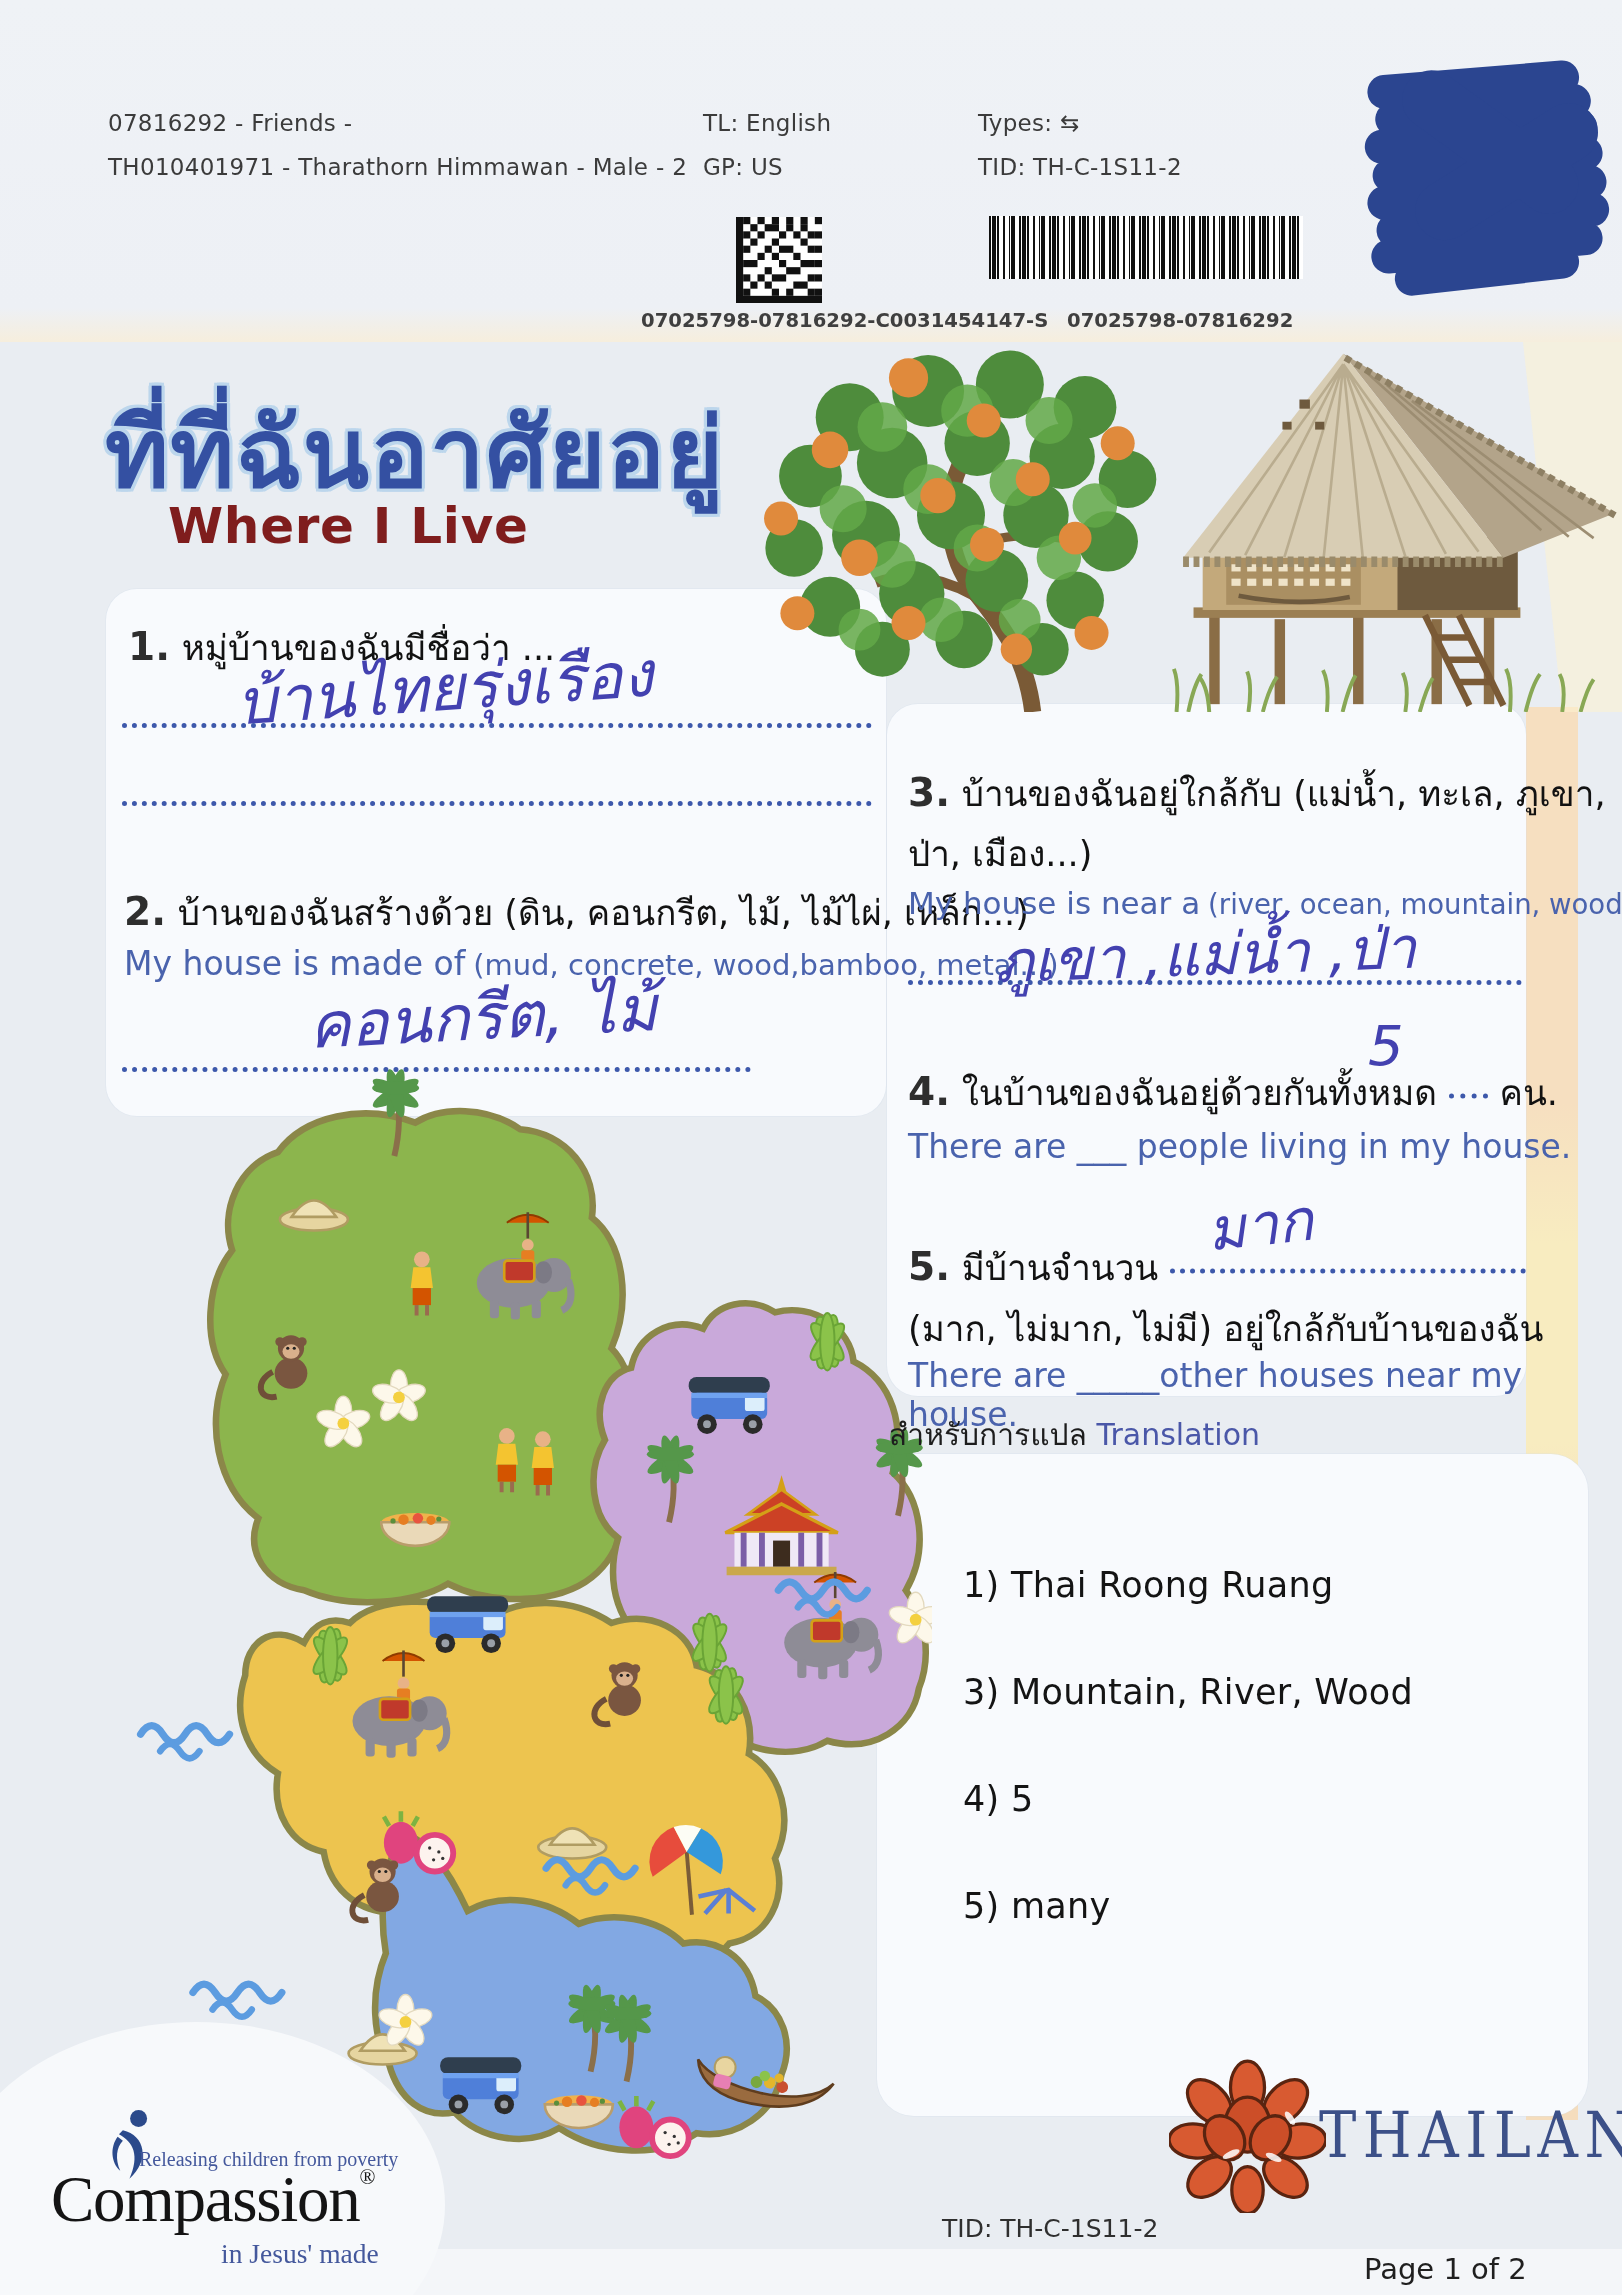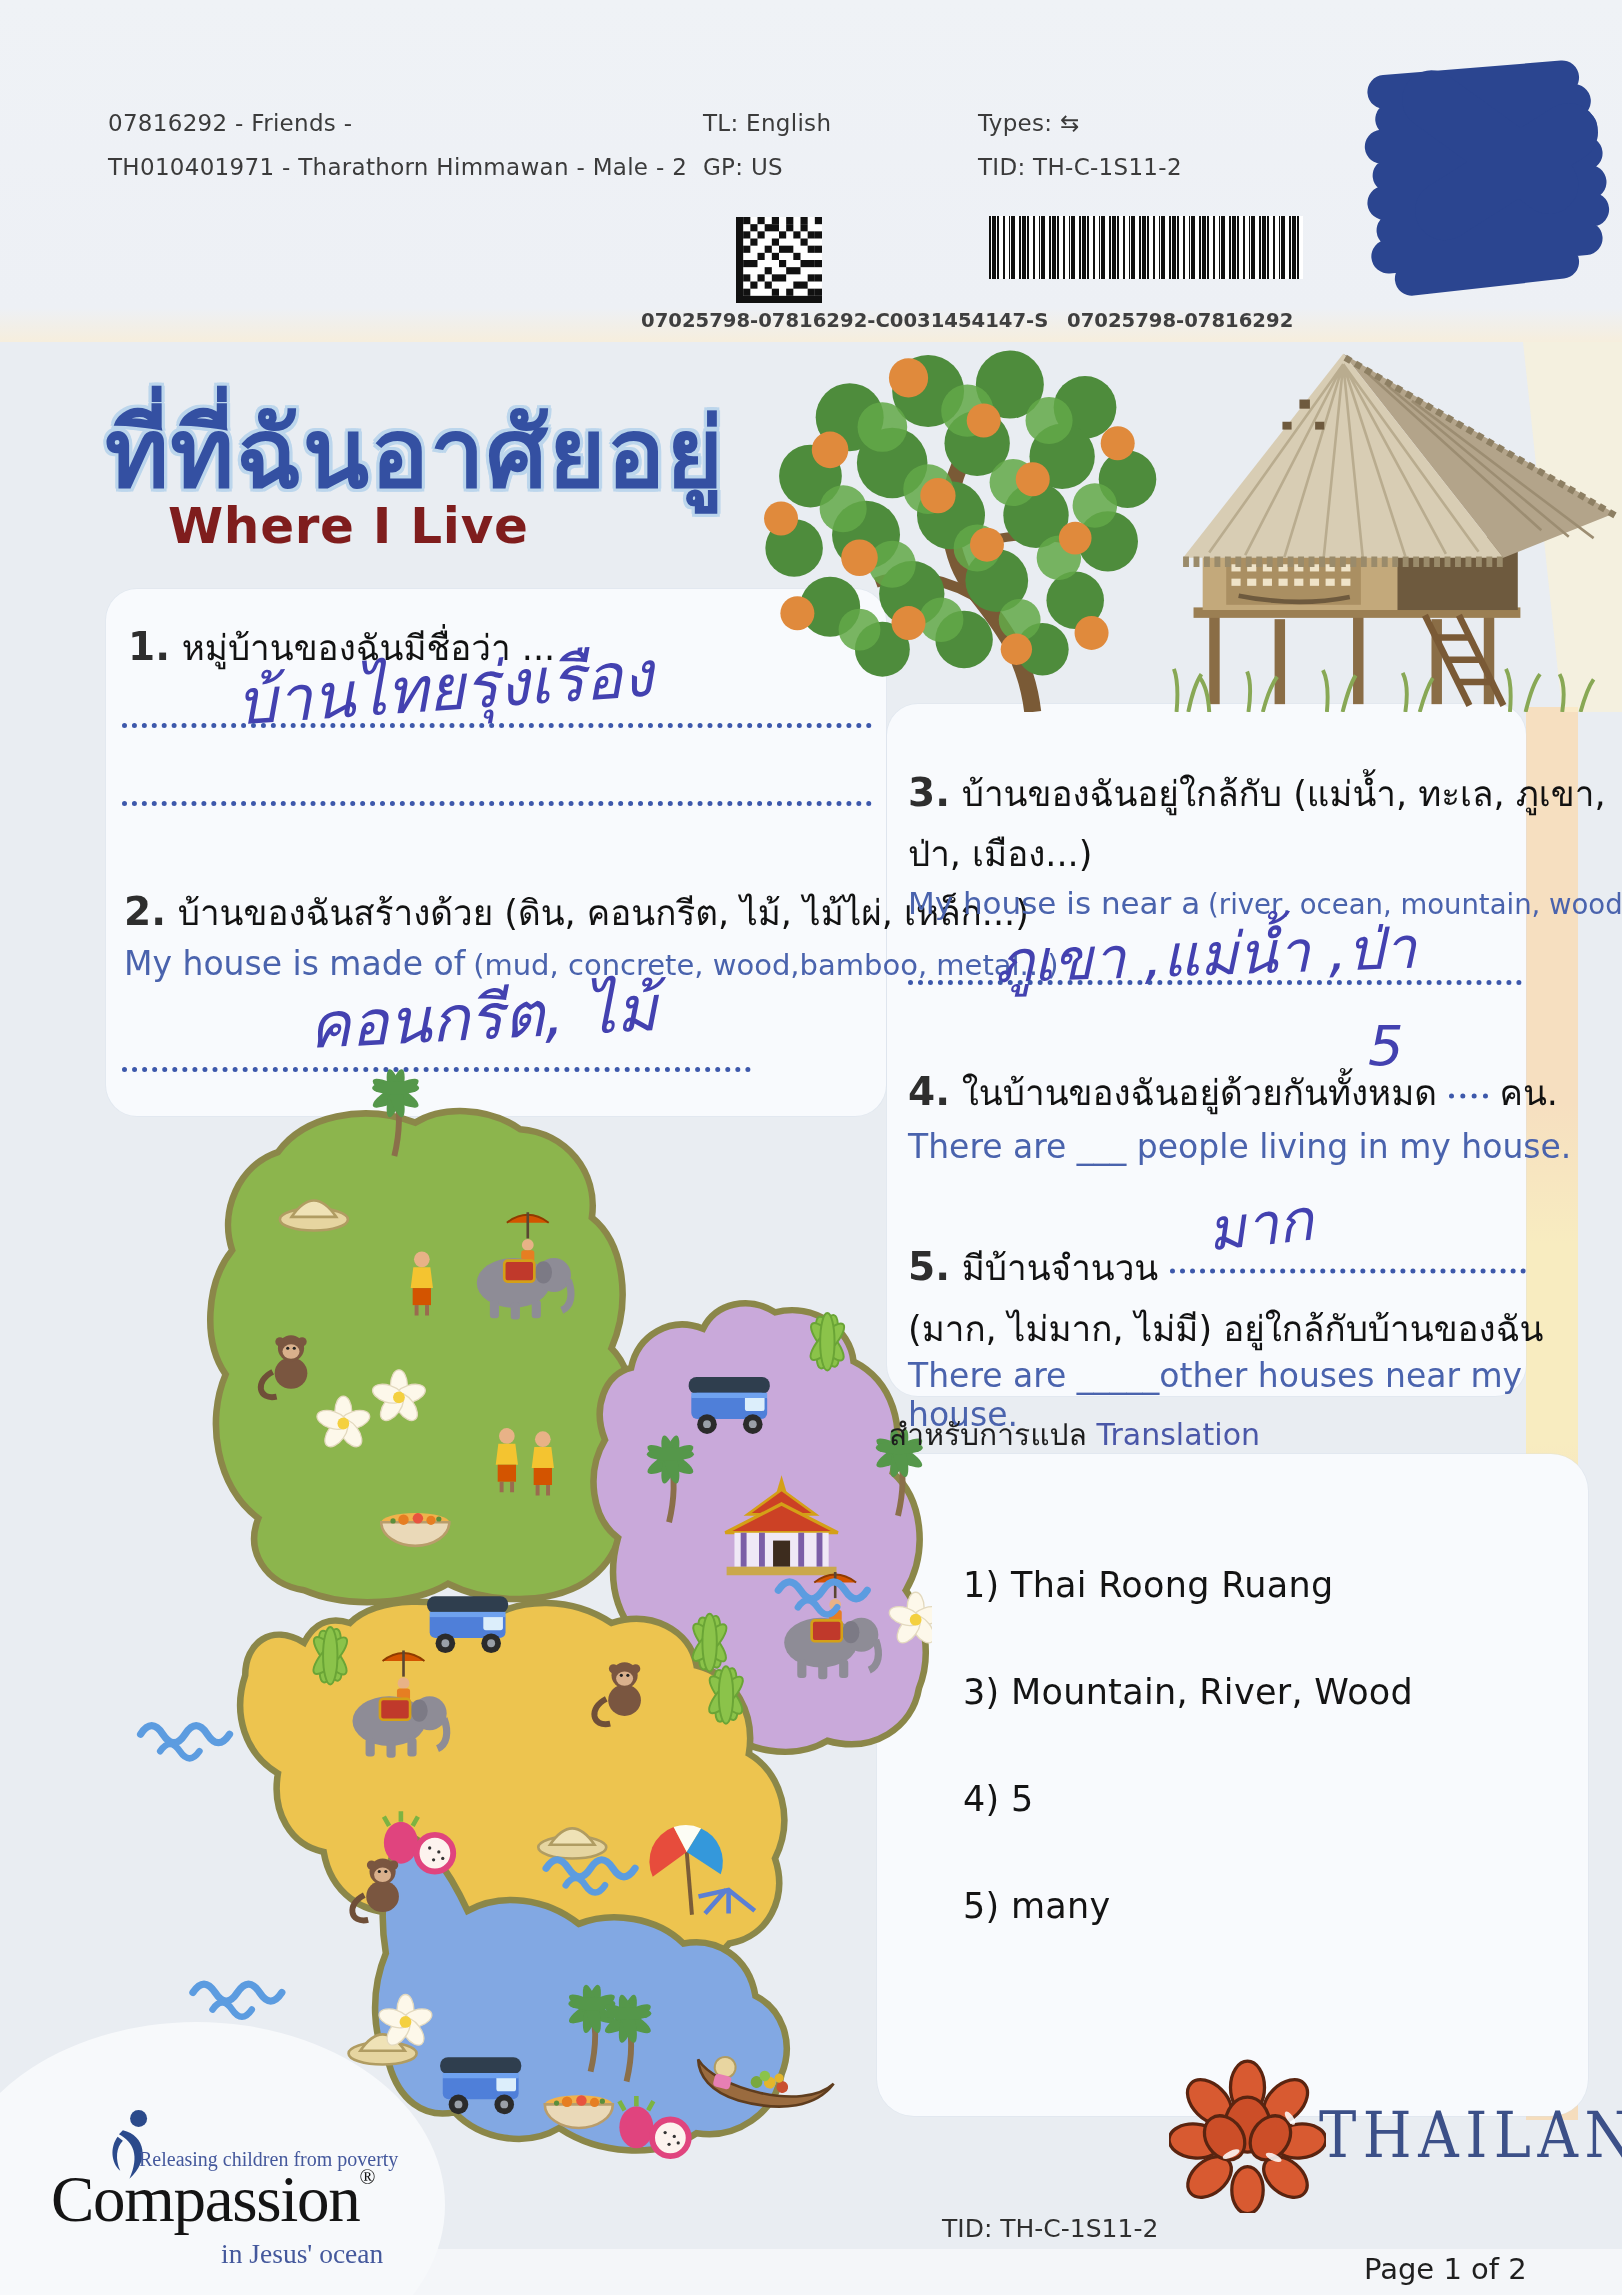--- a/index.html
+++ b/index.html
@@ -524,21 +524,21 @@
     <div class="titem">5) many</div>
   </div>
 
   <svg class="abs" style="left:98px;top:2108px;" width="72" height="72" viewBox="0 0 110 110">
     <circle cx="62" cy="16" r="13" fill="#2b4a8b"></circle>
     <path d="M38,34 C72,42 80,80 48,108 C64,72 54,52 32,40 Z" fill="#2b4a8b"></path>
     <path d="M30,44 C18,60 20,84 34,96 C26,78 28,60 38,50 Z" fill="#2b4a8b"></path>
   </svg>
   <div class="abs c-top">Releasing children from poverty</div>
   <div class="abs c-main"><span>Compassion</span><span class="c-reg">®</span></div>
-  <div class="abs c-sub">in Jesus' ocean</div>
+  <div class="abs c-sub">in Jesus' made</div>
 
   <svg class="abs" style="left:1169px;top:2056px;" width="157" height="157" viewBox="0 0 240 240">
     <g stroke="#5a2410" stroke-width="5" fill="#d85a31">
       <ellipse cx="120" cy="48" rx="26" ry="40"></ellipse>
       <ellipse cx="62" cy="70" rx="26" ry="40" transform="rotate(-45 62 70)"></ellipse>
       <ellipse cx="178" cy="70" rx="26" ry="40" transform="rotate(45 178 70)"></ellipse>
       <ellipse cx="40" cy="130" rx="26" ry="40" transform="rotate(-85 40 130)"></ellipse>
       <ellipse cx="200" cy="130" rx="26" ry="40" transform="rotate(85 200 130)"></ellipse>
       <ellipse cx="62" cy="185" rx="25" ry="38" transform="rotate(-130 62 185)"></ellipse>
       <ellipse cx="178" cy="185" rx="25" ry="38" transform="rotate(130 178 185)"></ellipse>

